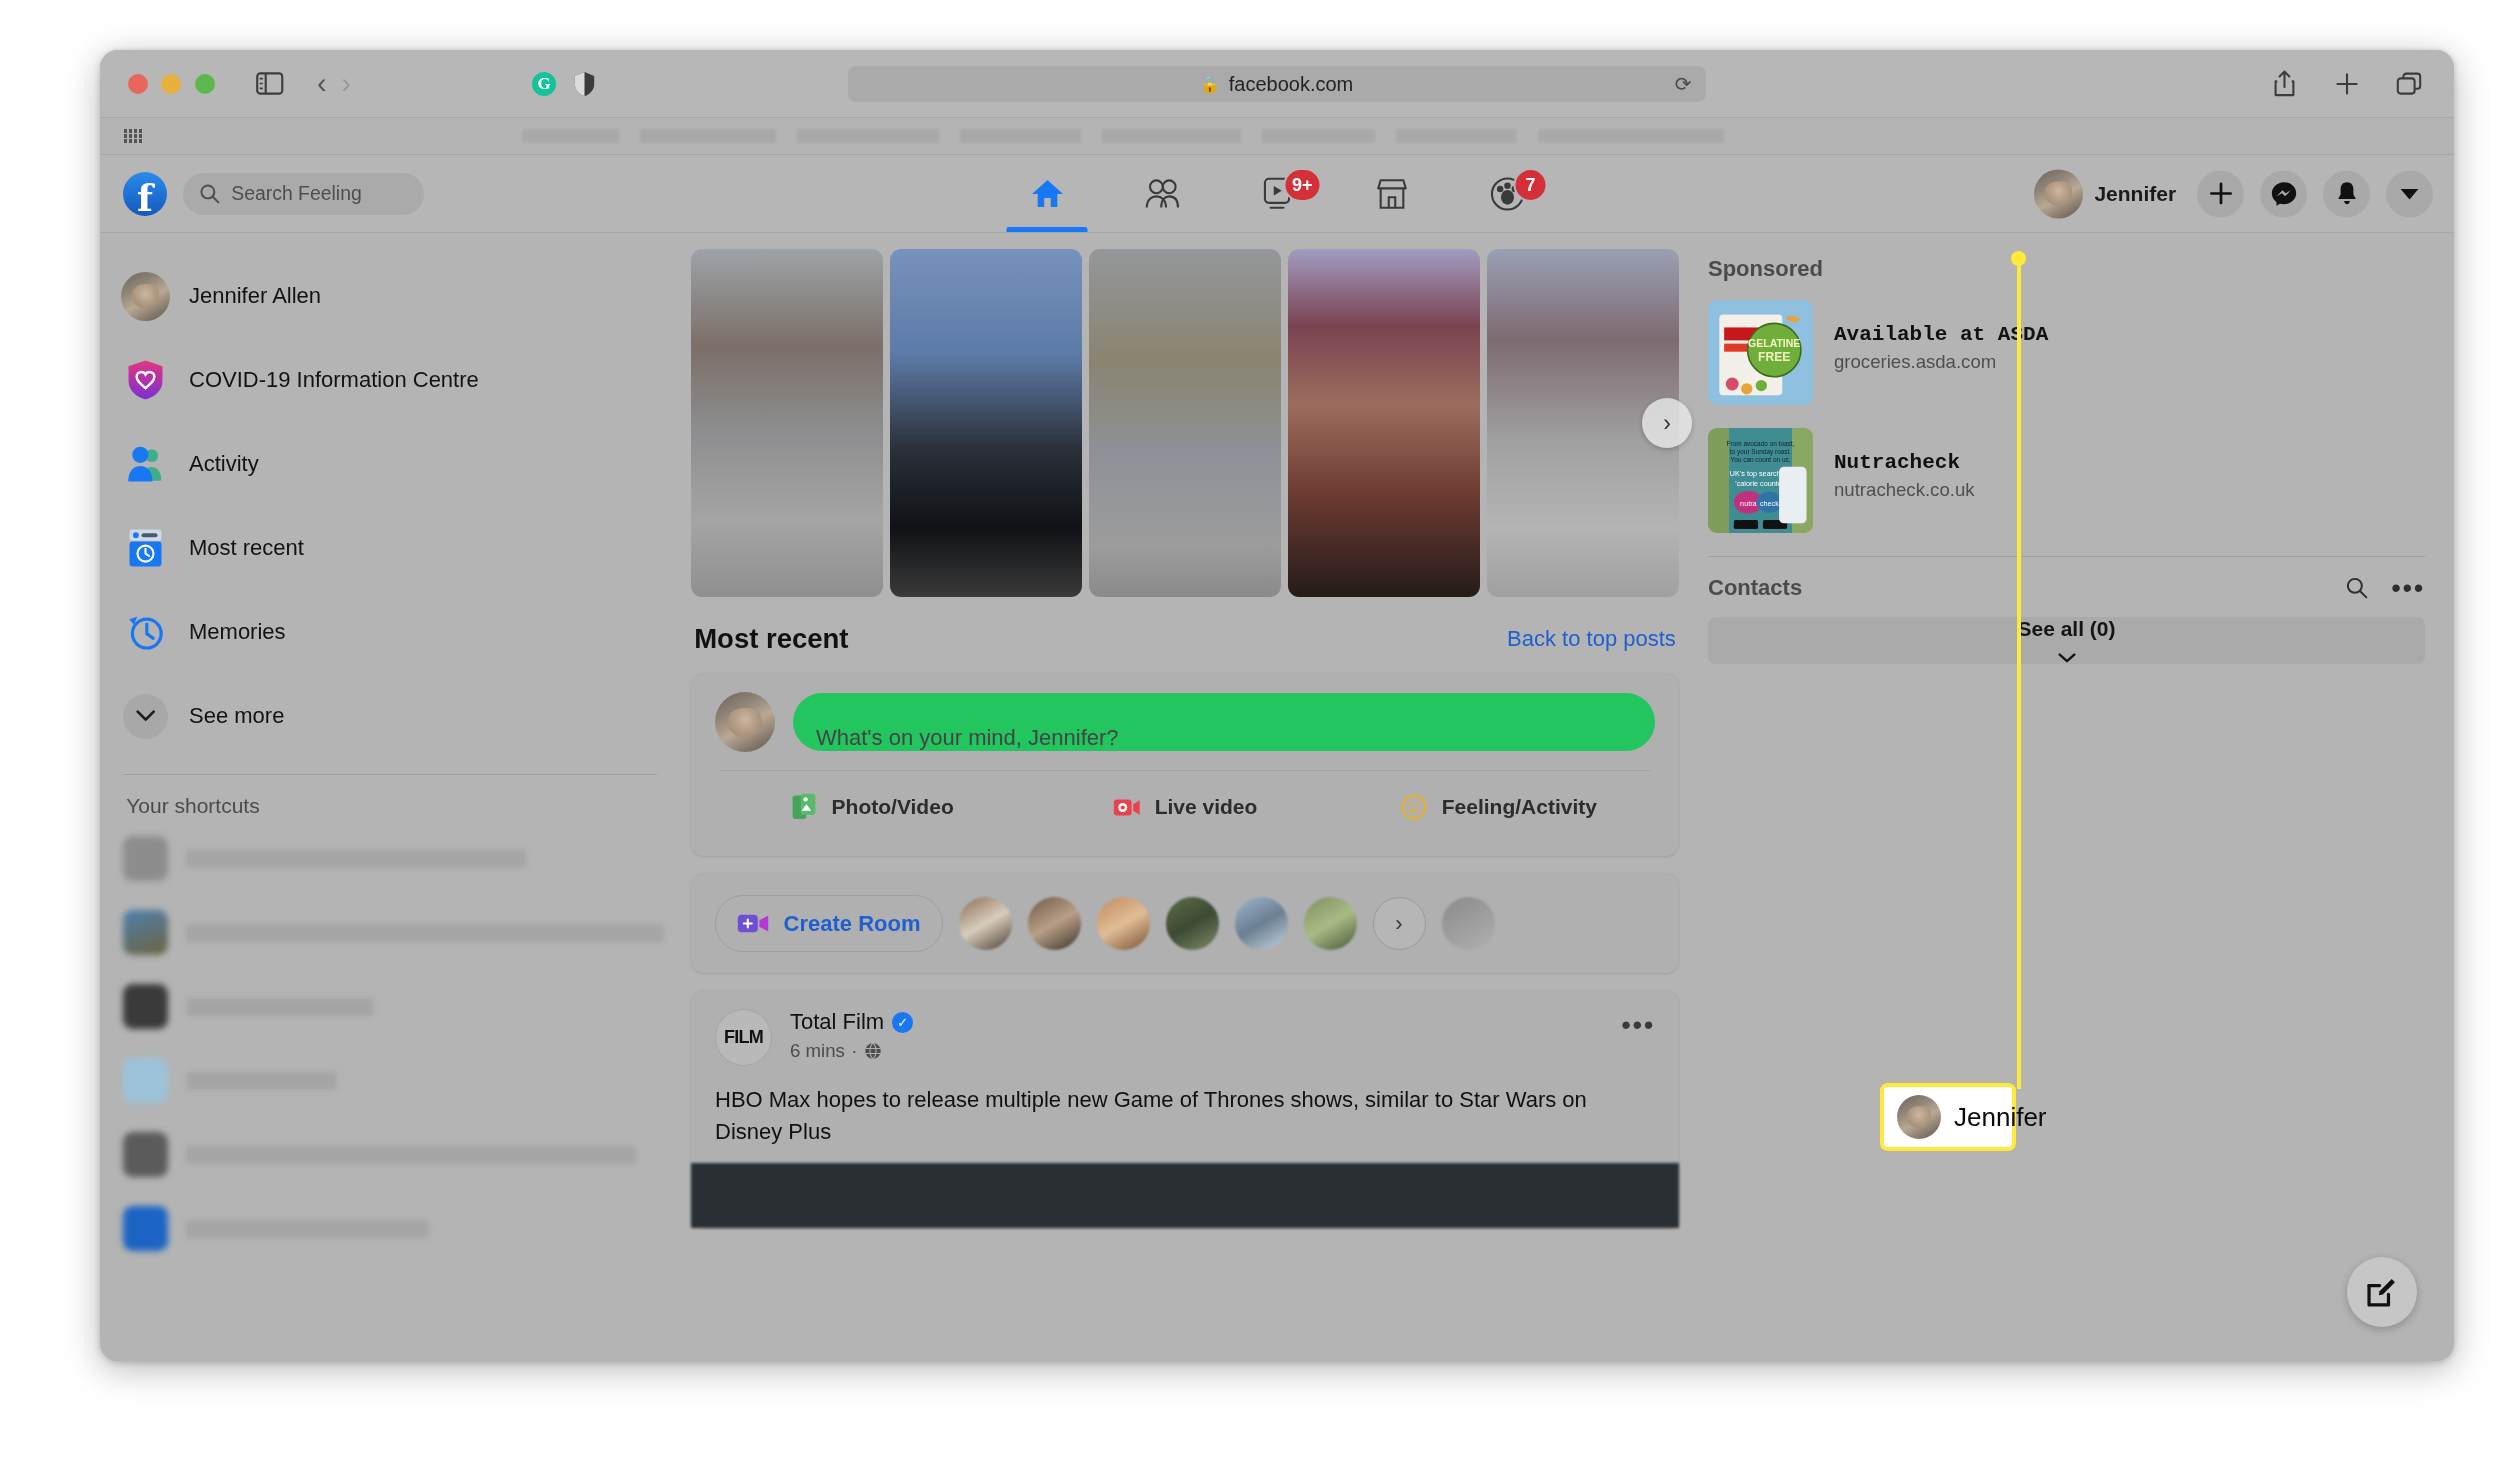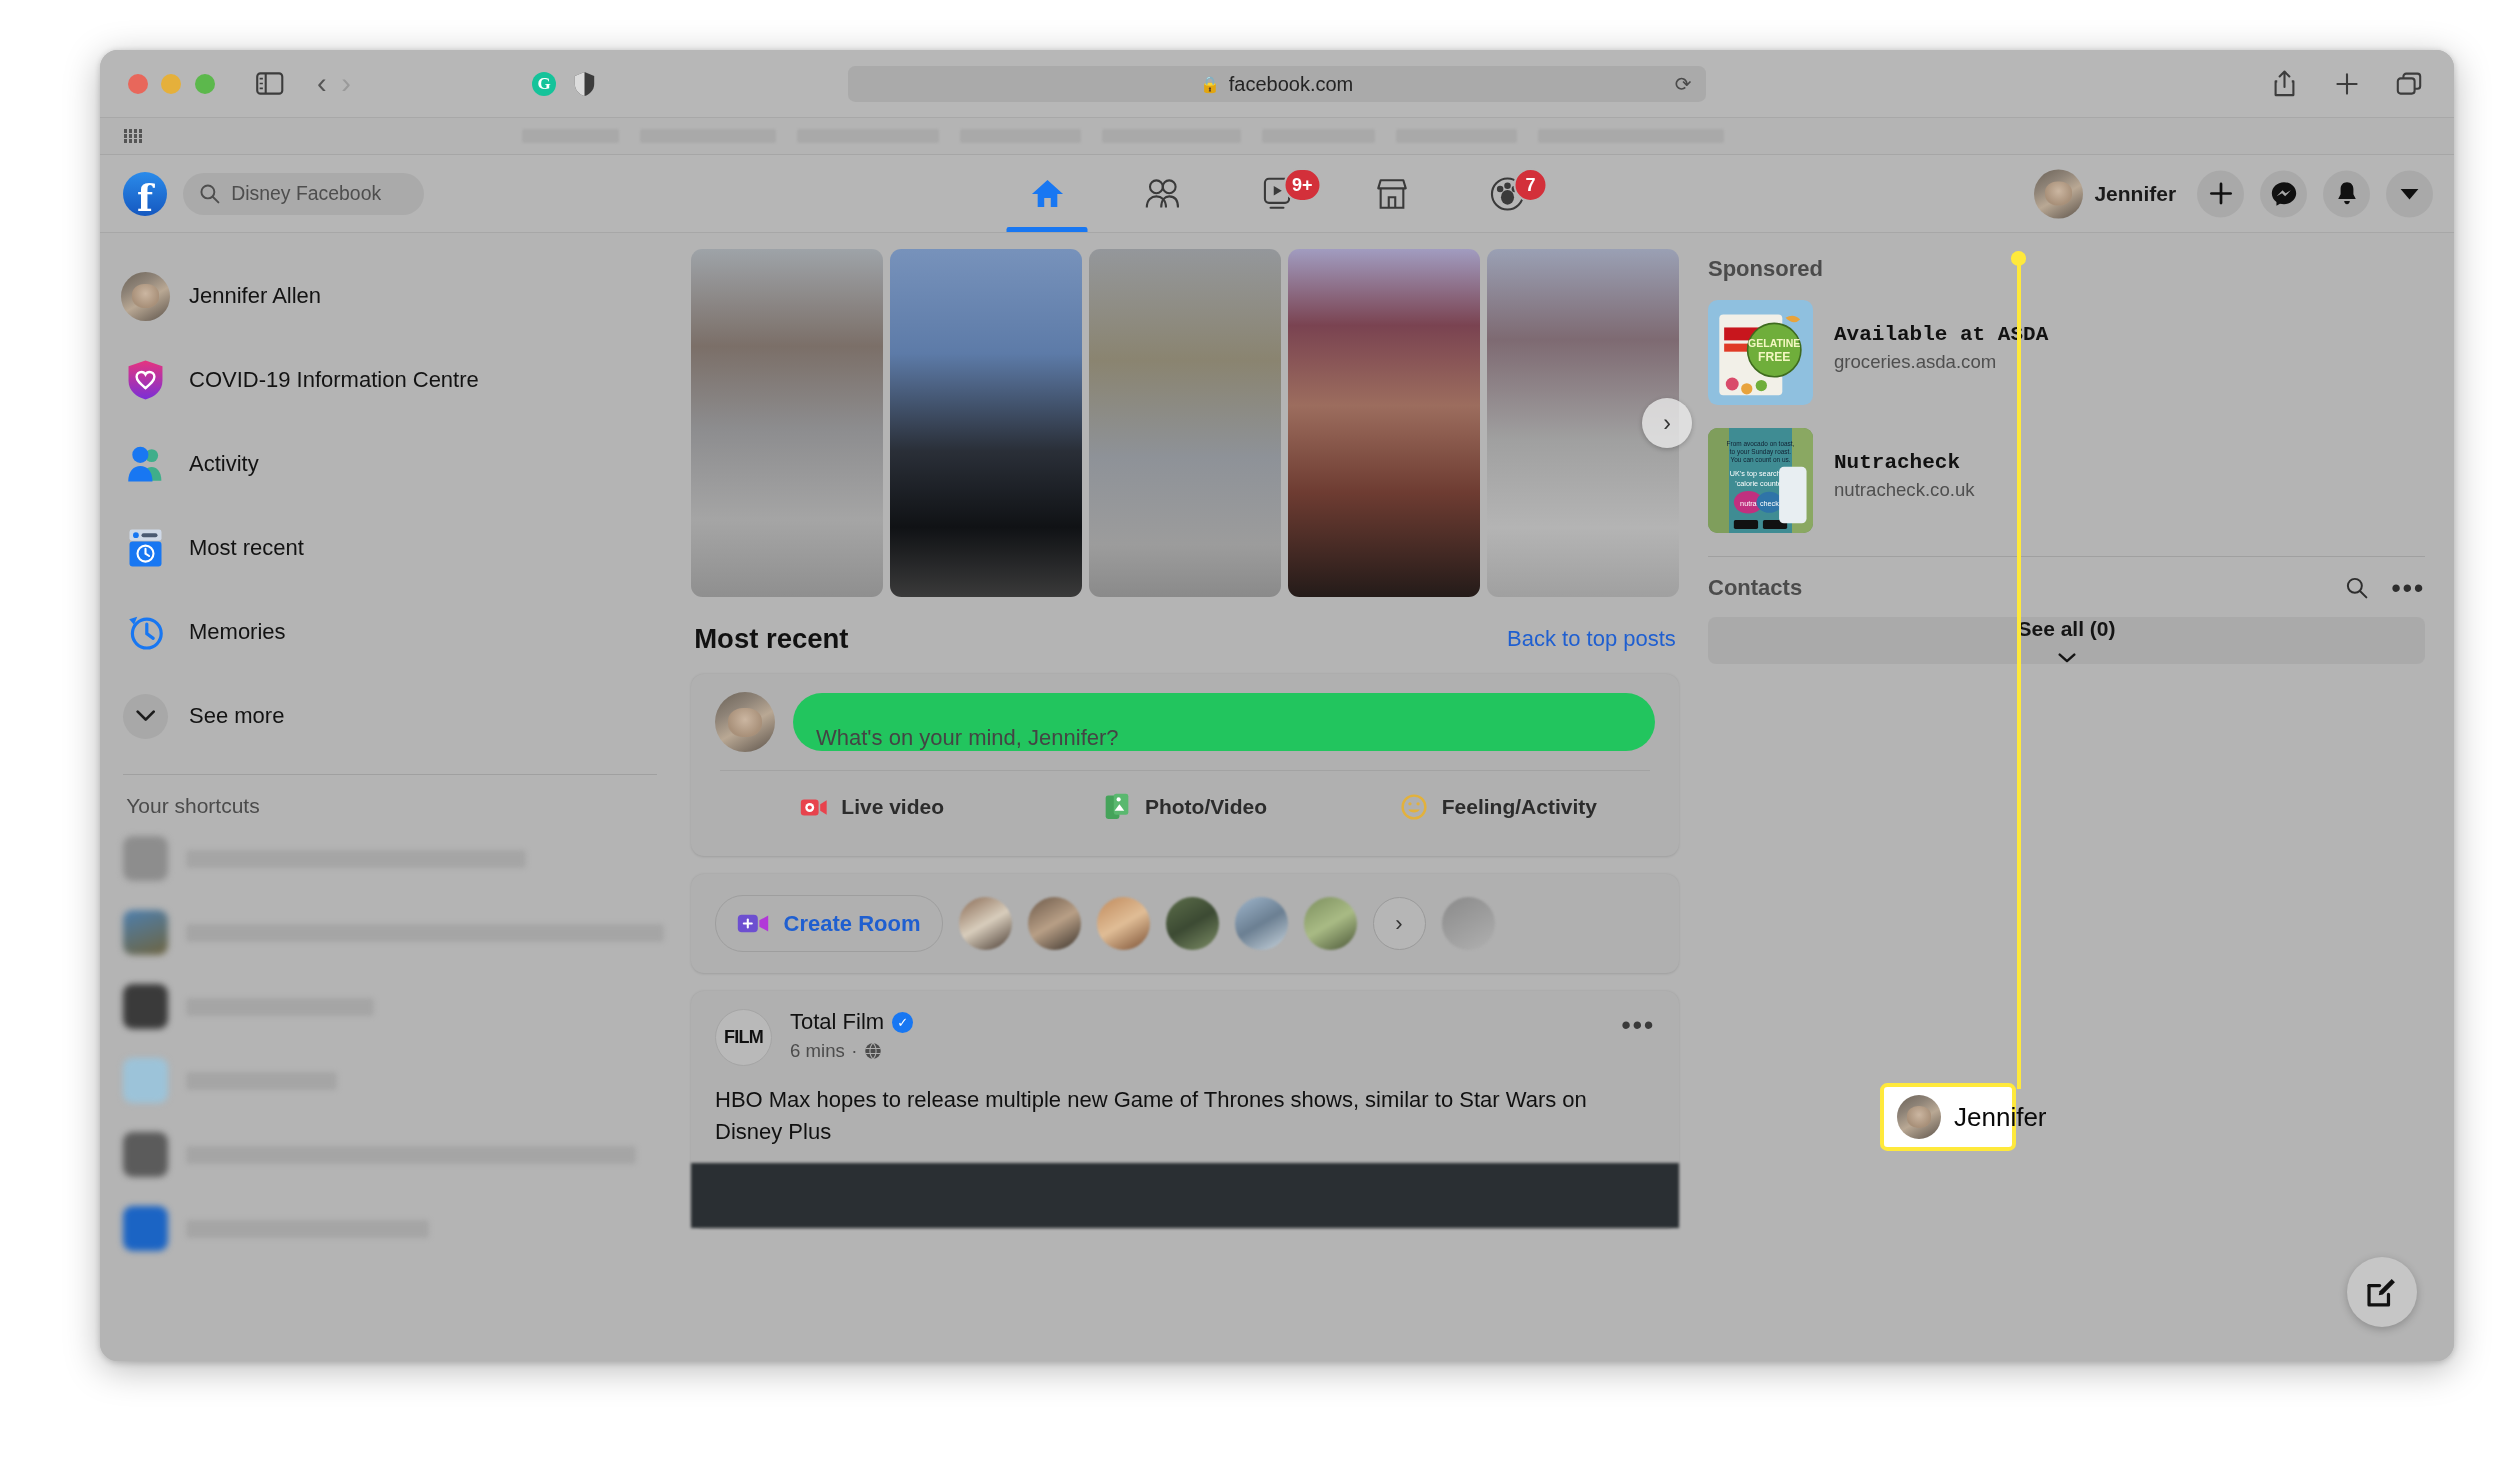--- a/index.html
+++ b/index.html
@@ -453,21 +453,21 @@
 
       <div class="fbnav">
         <div class="fb-logo">f</div>
         <div class="fb-search">
           <span>
             <svg width="21" height="21" viewBox="0 0 26 26">
                 <circle cx="11" cy="11" r="8" fill="none" stroke="#4e4e4e" stroke-width="2.4"></circle>
                 <line x1="17" y1="17" x2="24" y2="24" stroke="#4e4e4e" stroke-width="2.4" stroke-linecap="round"></line>
               </svg>
           </span>
-          <span class="ph">Disney Facebook</span>
+          <span class="ph">Search Feeling</span>
         </div>
 
         <div class="fbtabs">
           <div class="fbtab active">
             <svg width="36" height="36" viewBox="0 0 44 44">
                 <path d="M22 5 L41 22 H34 V38 H26 V27 H18 V38 H10 V22 H3 Z" fill="#1877f2"></path>
               </svg>
           </div>
           <div class="fbtab">
             <svg width="37" height="32" viewBox="0 0 46 40">
@@ -669,39 +669,39 @@
             <div class="composer-top">
               <span class="avatar av-60"></span>
               <div class="composer-input">
                 <span>What's on your mind, Jennifer?</span>
               </div>
             </div>
             <div class="composer-sep"></div>
             <div class="composer-actions">
               <div class="ca">
                 <span class="ca-ic">
+                  <svg width="26" height="27.5" viewBox="0 0 32 34">
+                      <rect x="2" y="3" width="17" height="29" rx="3" fill="#45a35a"></rect>
+                      <rect x="12" y="1" width="18" height="26" rx="3" fill="#5ab86f"></rect>
+                      <circle cx="18" cy="8" r="2.6" fill="#fff"></circle>
+                      <path d="M13 22 L19 14 L25 22 Z" fill="#fff"></path>
+                    </svg>
+                </span>
+                <span>Photo/Video</span>
+              </div>
+              <div class="ca">
+                <span class="ca-ic">
                   <svg width="27.5" height="21" viewBox="0 0 34 26">
                       <rect x="1" y="3" width="22" height="20" rx="4" fill="#e8434d"></rect>
                       <path d="M25 9 L33 4 V22 L25 17 Z" fill="#e8434d"></path>
                       <circle cx="12" cy="13" r="5.5" fill="#fff"></circle>
                       <circle cx="12" cy="13" r="2.6" fill="#e8434d"></circle>
                     </svg>
                 </span>
                 <span>Live video</span>
-              </div>
-              <div class="ca">
-                <span class="ca-ic">
-                  <svg width="26" height="27.5" viewBox="0 0 32 34">
-                      <rect x="2" y="3" width="17" height="29" rx="3" fill="#45a35a"></rect>
-                      <rect x="12" y="1" width="18" height="26" rx="3" fill="#5ab86f"></rect>
-                      <circle cx="18" cy="8" r="2.6" fill="#fff"></circle>
-                      <path d="M13 22 L19 14 L25 22 Z" fill="#fff"></path>
-                    </svg>
-                </span>
-                <span>Photo/Video</span>
               </div>
               <div class="ca">
                 <span class="ca-ic">
                   <svg width="26" height="26" viewBox="0 0 32 32">
                       <circle cx="16" cy="16" r="14" fill="none" stroke="#e2b13c" stroke-width="3"></circle>
                       <circle cx="11" cy="12" r="2" fill="#e2b13c"></circle>
                       <circle cx="21" cy="12" r="2" fill="#e2b13c"></circle>
                       <path d="M9 19 C11 24 21 24 23 19 Z" fill="#e2b13c"></path>
                     </svg>
                 </span>

